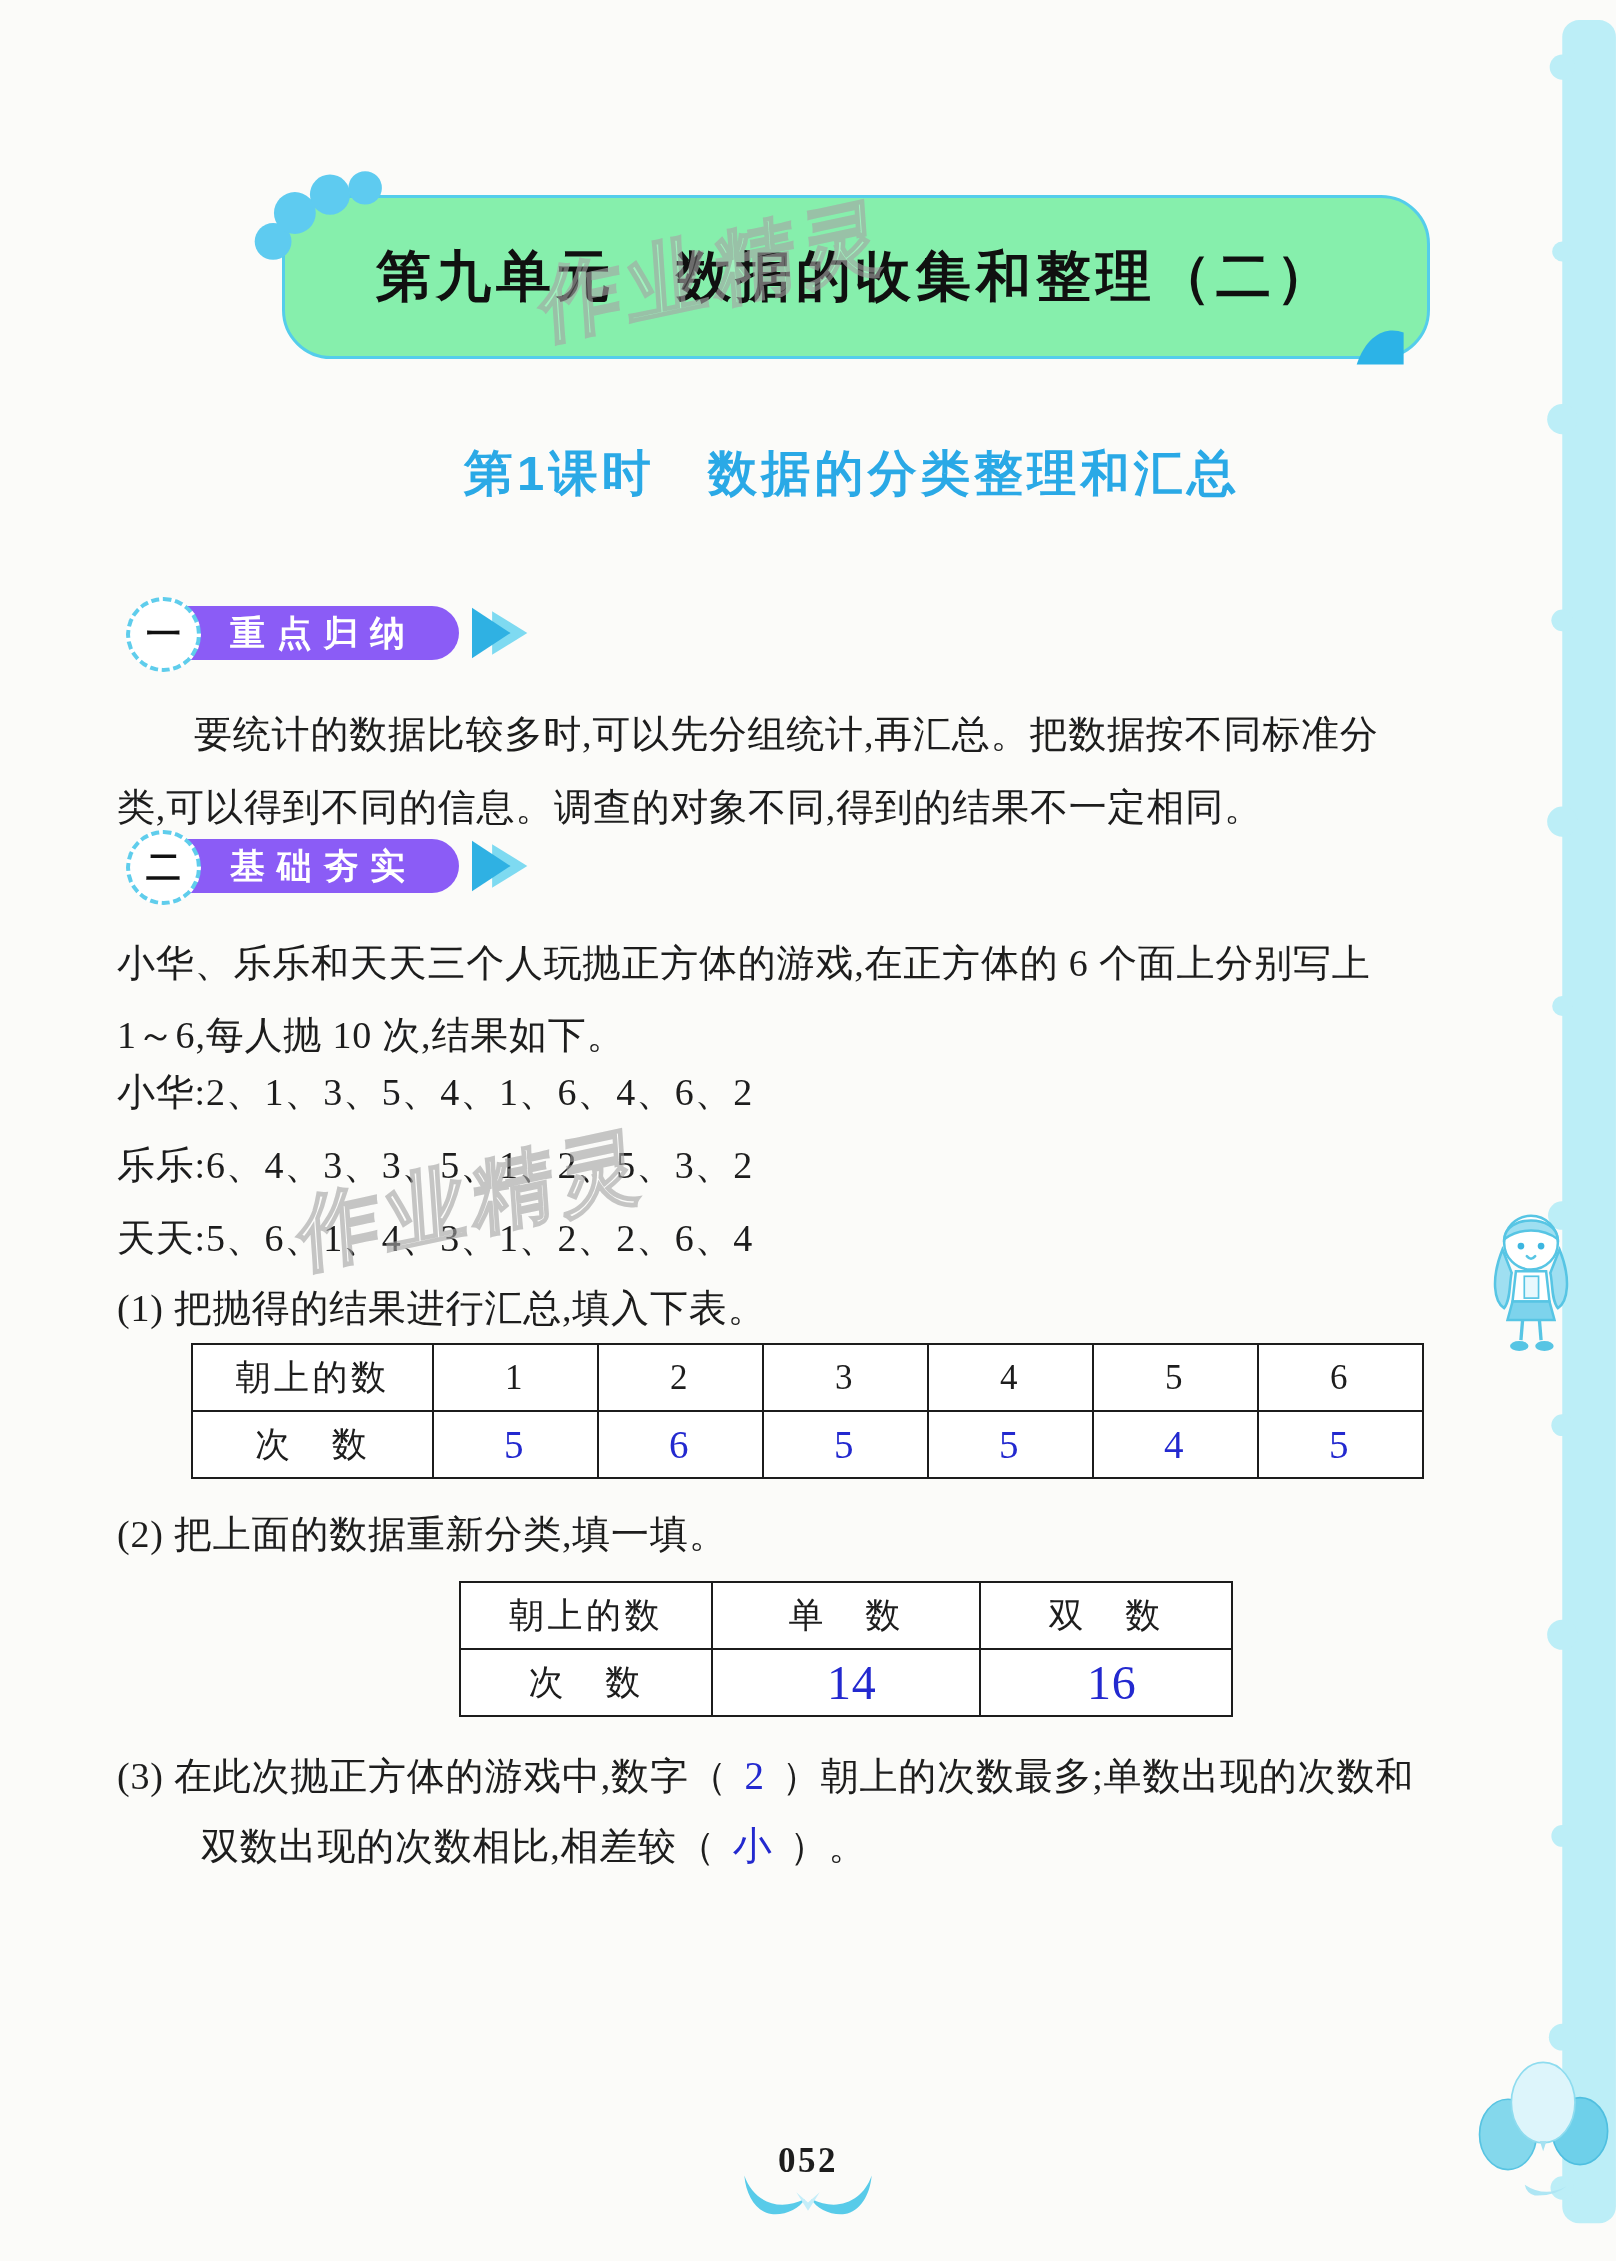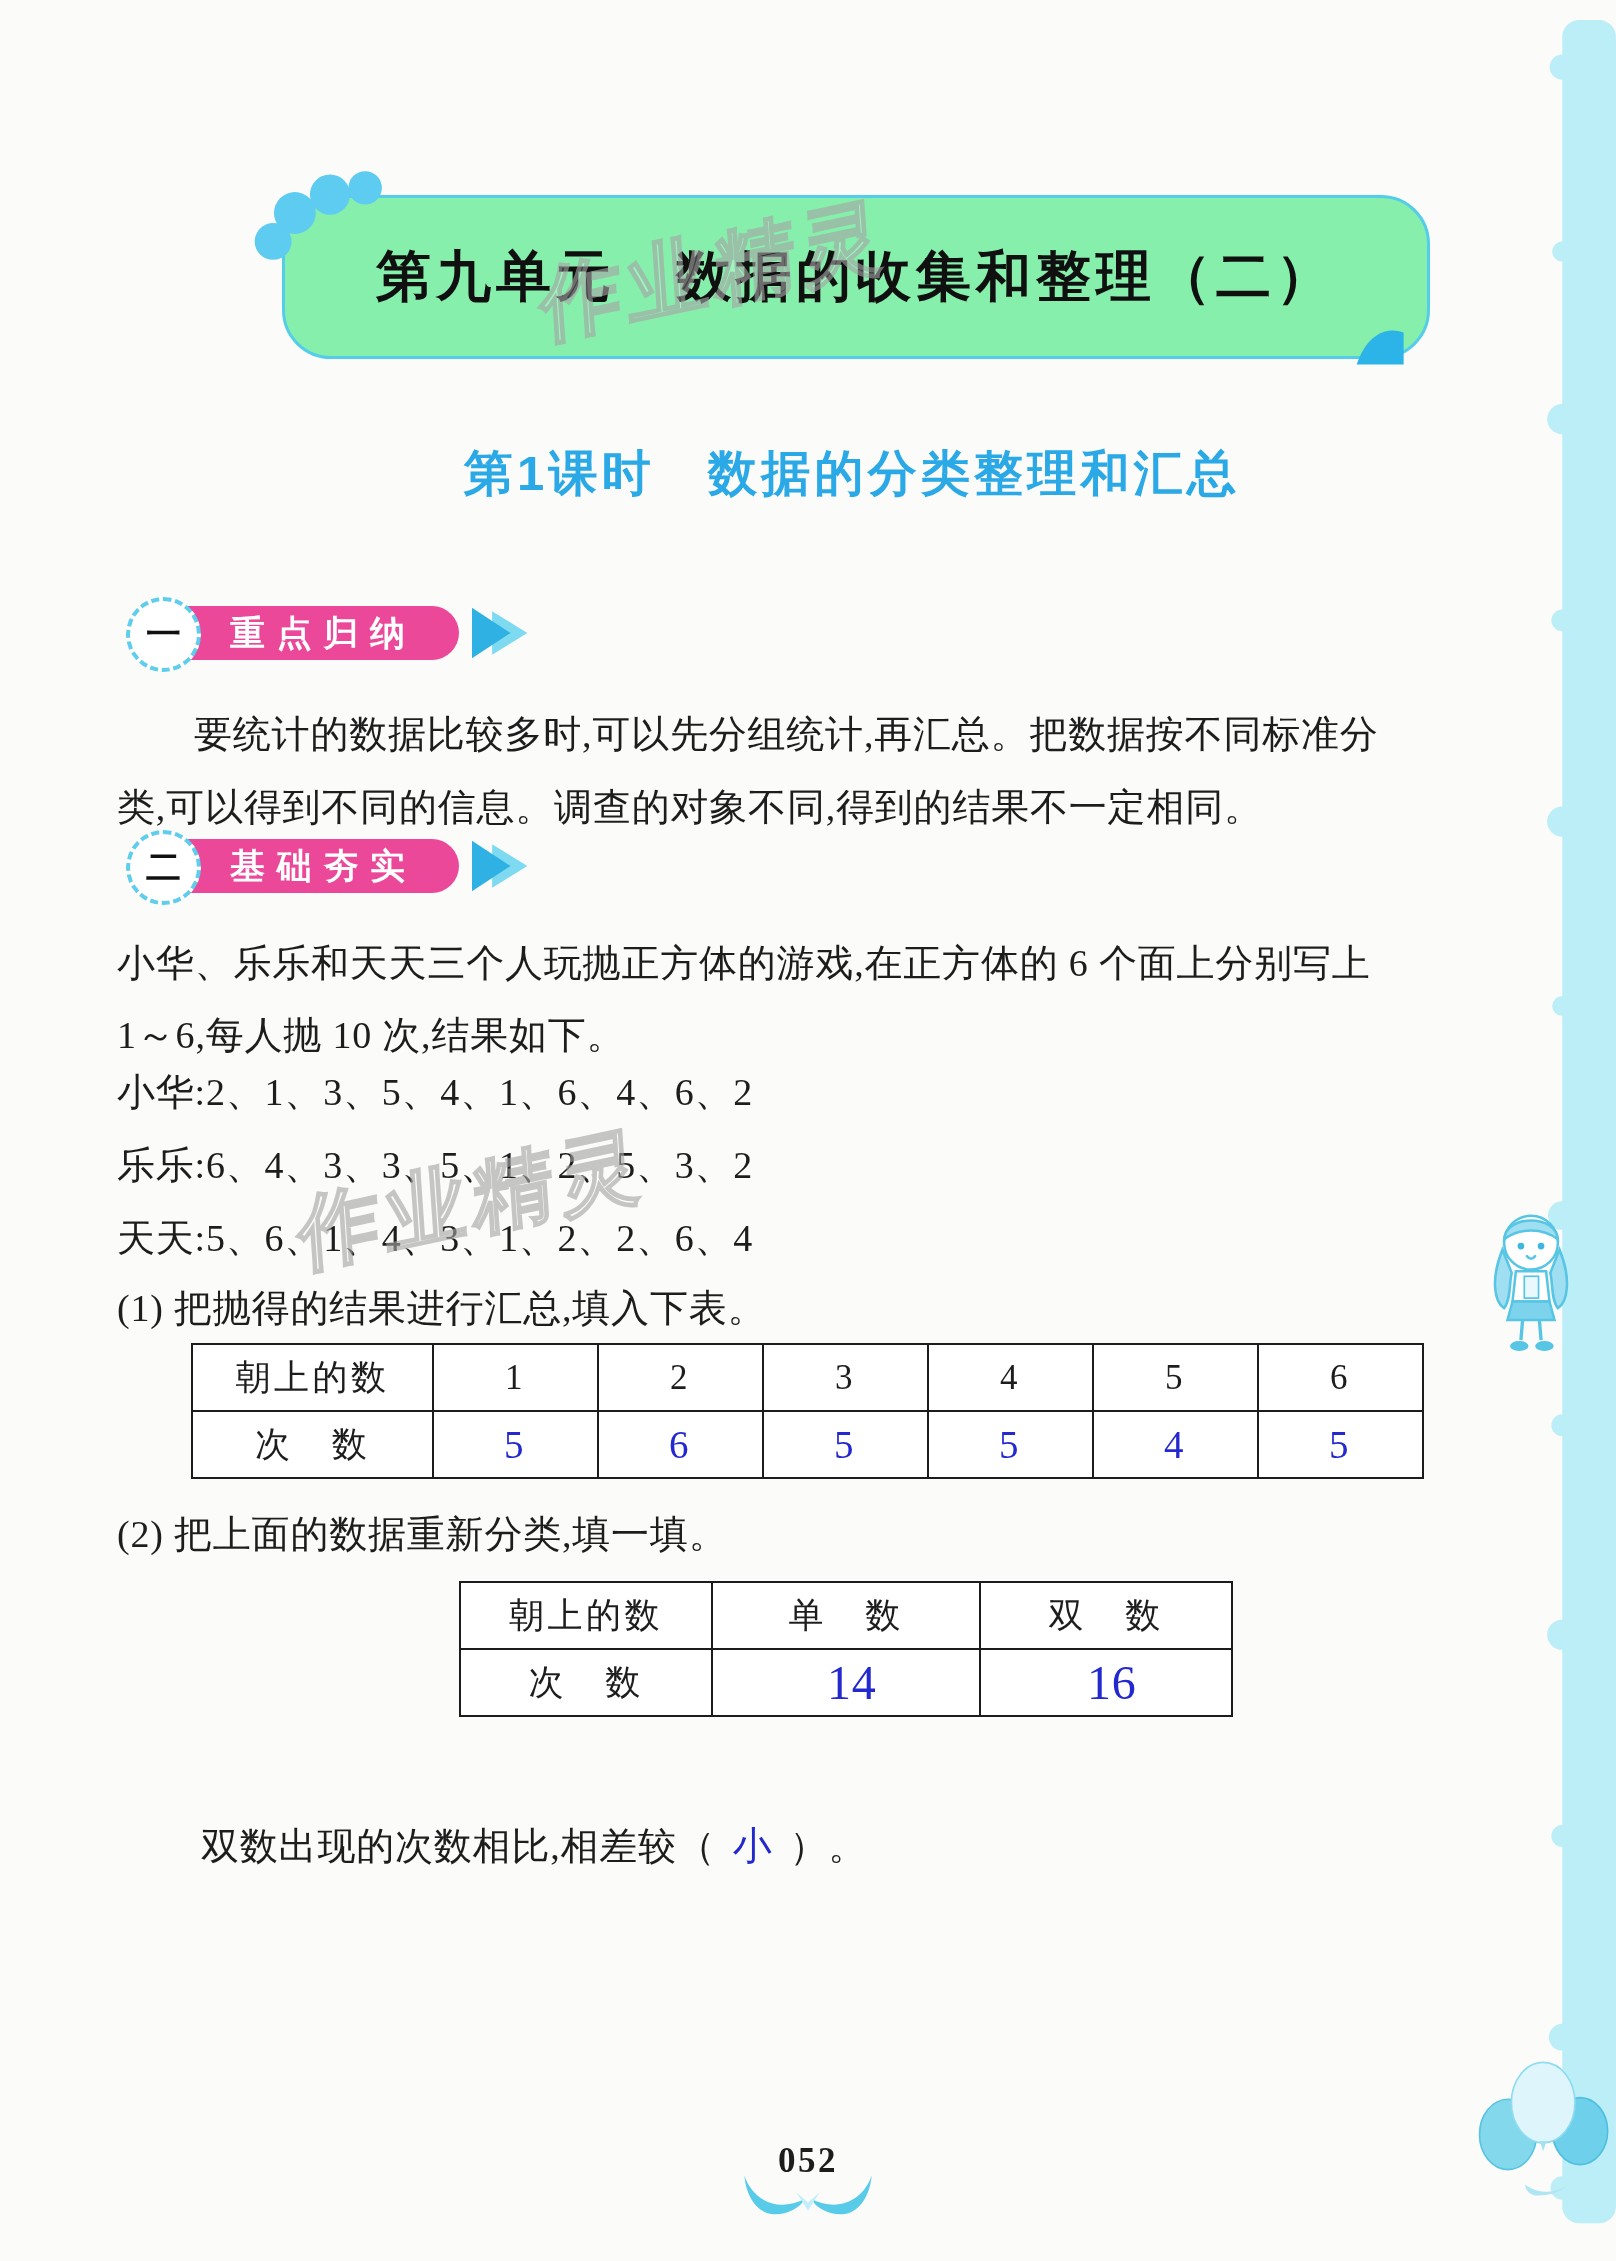--- a/index.html
+++ b/index.html
@@ -18,21 +18,21 @@
   .corner{position:absolute;left:1355px;top:324px;z-index:4;}
 
   
   .subtitle{position:absolute;top:441px;left:0;width:1616px;text-align:center;
           font-family:"Liberation Sans","DejaVu Sans",sans-serif;font-weight:800;font-size:49px;
           color:#2aa9e6;letter-spacing:4.2px;z-index:3;padding-left:44px;}
 
   
   .badge{position:absolute;left:126px;height:72px;display:flex;align-items:center;z-index:3;}
   .badge-pill{margin-left:25px;height:54px;border-radius:28.5px;display:flex;align-items:center;
-          padding:0 42px 0 79px;background:#ec4899;}
+          padding:0 42px 0 79px;background:#8b5cf6;}
   .badge-label{font-family:"Liberation Sans","DejaVu Sans",sans-serif;font-weight:800;font-size:35px;
           color:#fff;letter-spacing:11.7px;white-space:nowrap;}
   .badge-circle{position:absolute;left:0;top:0;width:67px;height:67px;background:#fff;
           border:4.2px dashed #5fcdec;border-radius:50%;display:flex;align-items:center;justify-content:center;}
   .badge-circle span{font-family:"Liberation Sans","DejaVu Sans",sans-serif;font-weight:900;font-size:35px;color:#111;}
   .badge-arrow{margin-left:13.4px;}
 
   
   .tline{position:absolute;left:117px;font-size:38px;line-height:54px;white-space:nowrap;
           letter-spacing:0.8px;z-index:3;}
@@ -187,20 +187,23 @@
       <td>双　数</td>
     </tr>
     <tr>
       <td>次　数</td>
       <td class="ans cell-left">14</td>
       <td class="ans cell-left">16</td>
     </tr>
   </tbody>
     </table>
 
+  <div class="tline" style="top:1749px">
+    <span>(3) 在此次抛正方体的游戏中,数字（</span><span class="ans ans-inline">2</span><span>）朝上的次数最多;单数出现的次数和</span>
+  </div>
   <div class="tline" style="top:1819px;left:201px">
     <span>双数出现的次数相比,相差较（</span><span class="ans ans-inline">小</span><span>）。</span>
   </div>
 
   <svg class="girl" width="94" height="168" viewBox="0 0 112 200">
     <path d="M22,60 C8,95 12,122 24,130 C32,120 30,100 33,88 Z" fill="#9fdff1" stroke="#57c5e4" stroke-width="3"></path>
     <path d="M90,60 C104,95 100,122 88,130 C80,120 82,100 79,88 Z" fill="#9fdff1" stroke="#57c5e4" stroke-width="3"></path>
     <circle cx="56" cy="52" r="32" fill="#ffffff" stroke="#57c5e4" stroke-width="3"></circle>
     <path d="M24,48 C26,18 86,18 88,48 C70,34 42,34 24,48 Z" fill="#9fdff1" stroke="#57c5e4" stroke-width="3"></path>
     <circle cx="44" cy="56" r="4" fill="#3db6e0"></circle>

